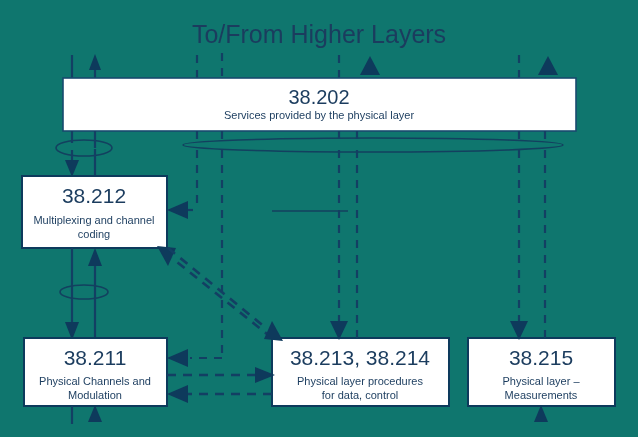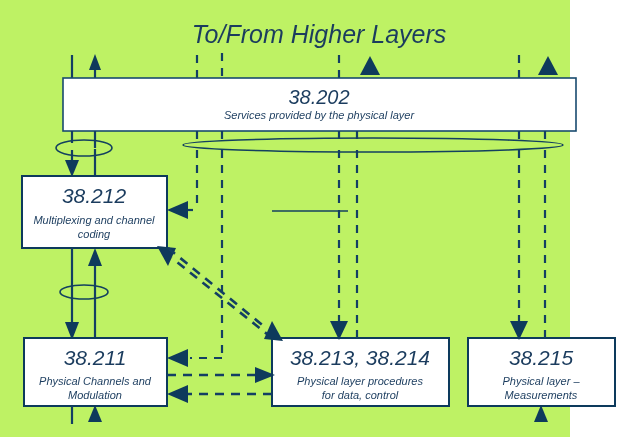--- a/index.html
+++ b/index.html
@@ -8,24 +8,23 @@
     background: #ffffff;
   }
   body {
     width: 638px;
     height: 437px;
     overflow: hidden;
     font-family: "Liberation Sans", sans-serif;
   }
   #diagram-root {
     position: relative;
-    width: 570px;
+    width: 638px;
     height: 437px;
-    background: #bef264;
-    font-style: italic;
+    background: #0f766e;
   }
   svg#diagram-svg {
     display: block;
     width: 638px;
     height: 437px;
   }
   .box-rect {
     fill: #ffffff;
     stroke: #0d3a5c;
     stroke-width: 2;

